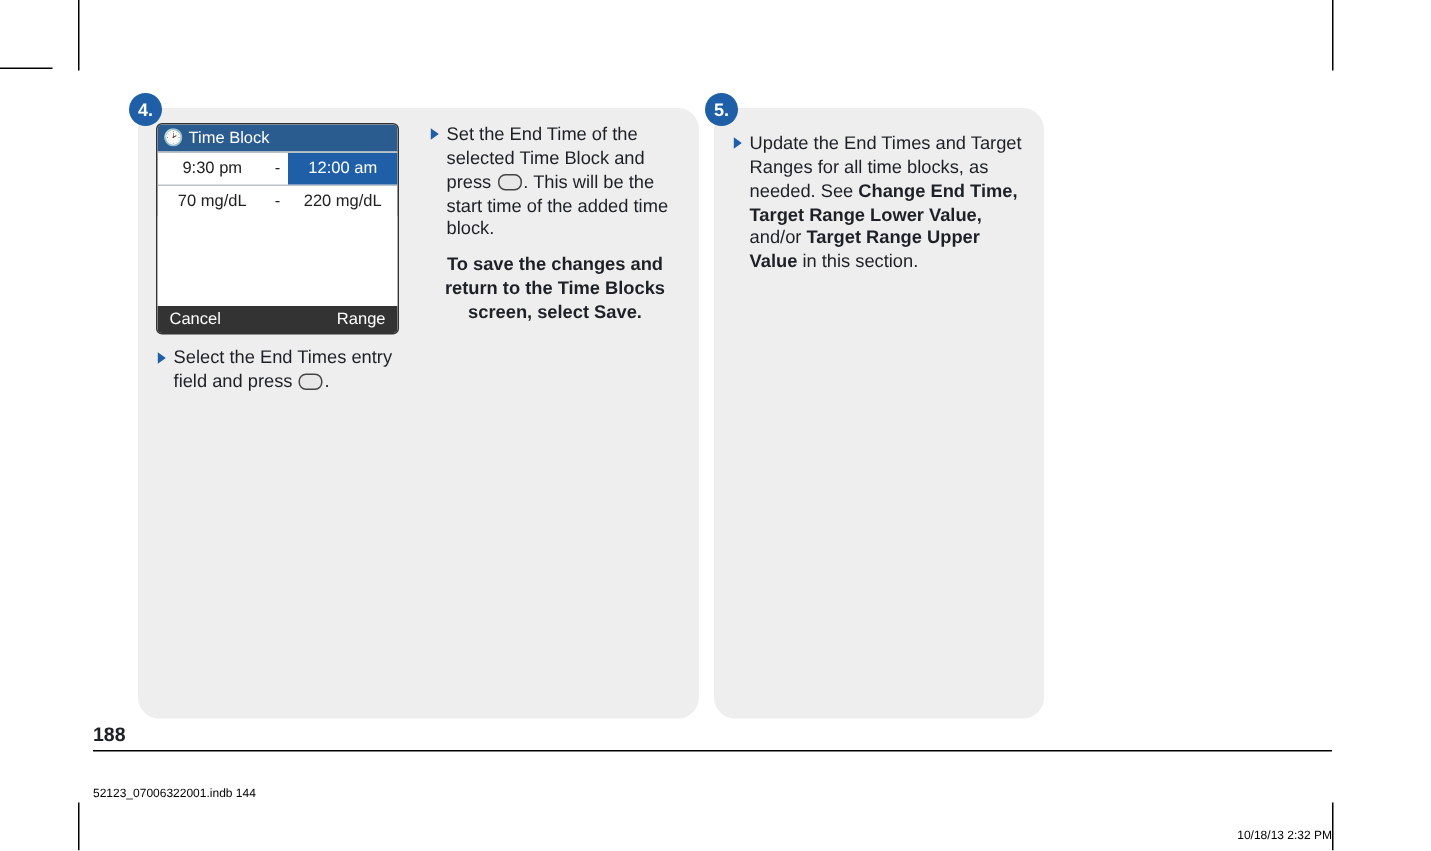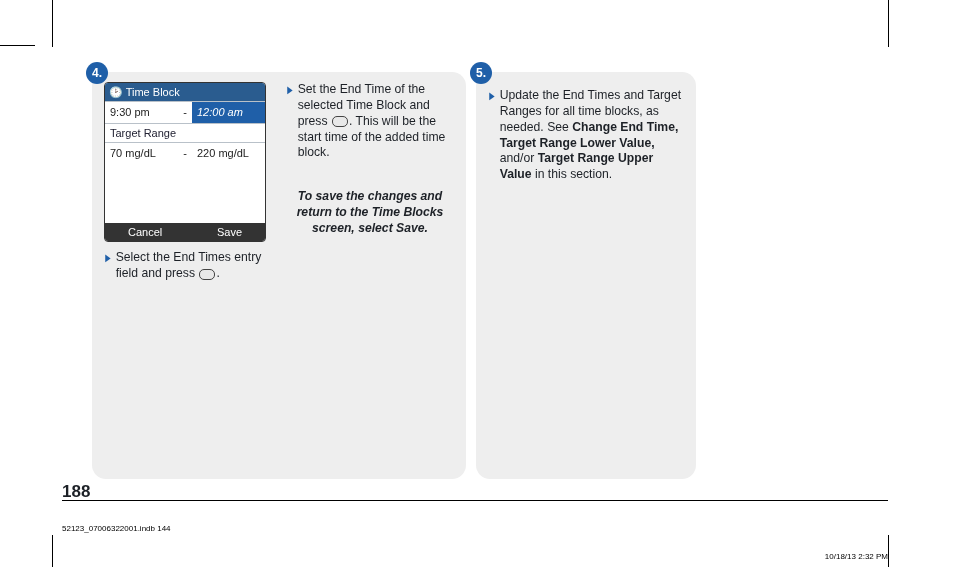--- a/index.html
+++ b/index.html
@@ -84,26 +84,26 @@
     font-weight: bold;
   }
   .dev-row {
     display: flex;
     border-top: 1px solid #b9c1c9;
     font-size: 11px;
   }
   .dev-cell {
     flex: 1;
     padding: 3px 5px;
+    text-align: center;
     color: #222;
   }
   .dev-cell.sel {
     background: #1f5fa8;
     color: #fff;
-    font-style: italic;
   }
   .dev-sep {
     width: 14px;
     text-align: center;
     padding: 3px 0;
     color: #222;
   }
   .dev-label {
     border-top: 1px solid #b9c1c9;
     font-size: 11px;
@@ -114,21 +114,21 @@
   .dev-body-spacer {
     height: 60px;
     background: #fff;
   }
   .dev-footer {
     display: flex;
     justify-content: space-between;
     font-size: 11px;
     background: #333;
     color: #fff;
-    padding: 2px 23px;
+    padding: 2px 8px;
   }
 
   .bullet {
     display: flex;
     align-items: flex-start;
     gap: 4px;
     margin-bottom: 6px;
   }
   .tri {
     color: #1f5fa8;
@@ -147,21 +147,21 @@
     margin: 0 1px;
   }
 
   .bold { font-weight: 700; text-align: center; }
 
   .page-num {
     position: absolute;
     left: 62px;
     top: 482px;
     font-weight: 700;
-    font-size: 17px;
+    font-size: 13px;
   }
   .hr {
     position: absolute;
     left: 62px;
     top: 500px;
     width: 826px;
     height: 0.5px;
     background: #000;
   }
   .footer-left {
@@ -198,51 +198,50 @@
         <div class="device">
           <div class="dev-title">
             <span class="clock">🕑</span>
             <span>Time Block</span>
           </div>
           <div class="dev-row">
             <div class="dev-cell">9:30 pm</div>
             <div class="dev-sep">-</div>
             <div class="dev-cell sel">12:00 am</div>
           </div>
-          <div class="dev-label">Target Range</div>
           <div class="dev-row">
             <div class="dev-cell">70 mg/dL</div>
             <div class="dev-sep">-</div>
             <div class="dev-cell">220 mg/dL</div>
           </div>
           <div class="dev-body-spacer"></div>
           <div class="dev-footer">
             <span>Cancel</span>
-            <span>Save</span>
+            <span>Range</span>
           </div>
         </div>
 
         <div class="bullet">
           <span class="tri">▶</span>
           <span>
             <span>Select the End Times entry field and press</span>
             <span class="pill"></span><span>.</span>
           </span>
         </div>
       </div>
 
       <div class="col">
         <div class="bullet">
           <span class="tri">▶</span>
           <span>
             <span>Set the End Time of the selected Time Block and press</span>
             <span class="pill"></span><span>. This will be the start time of the added time block.</span>
           </span>
         </div>
-        <div class="bold" style="margin-top:28px;font-style:italic;">To save the changes and return to the Time Blocks screen, select Save.</div>
+        <div class="bold" style="margin-top:8px;">To save the changes and return to the Time Blocks screen, select Save.</div>
       </div>
     </div>
   </div>
 
   <div class="panel right-panel">
     <div class="badge">5.</div>
     <div class="col" style="padding-top:6px;">
       <div class="bullet">
         <span class="tri">▶</span>
         <span>

